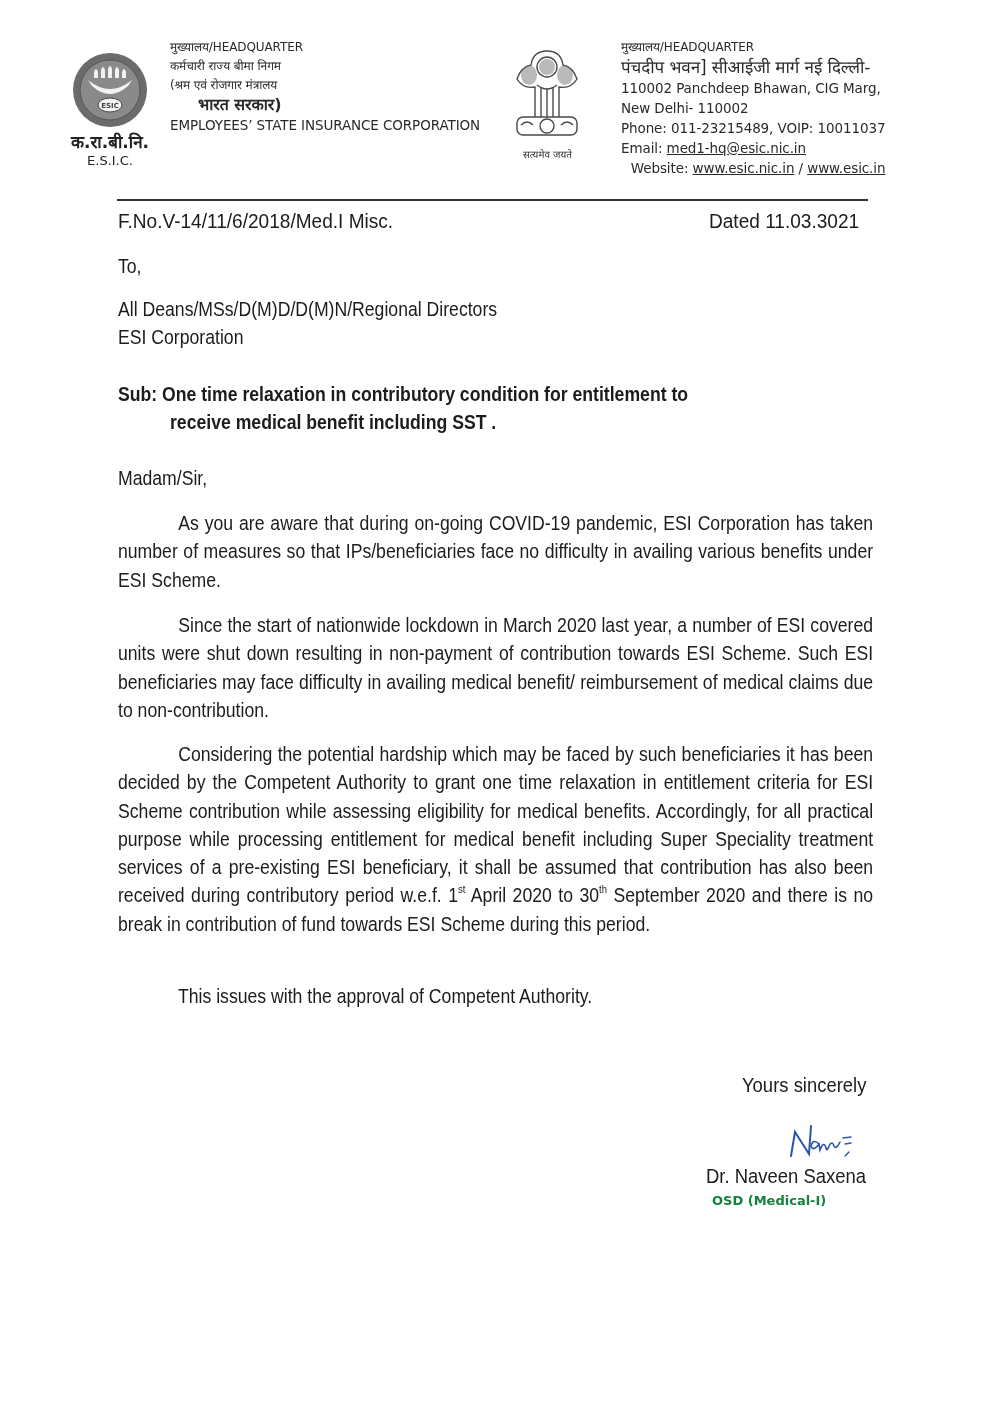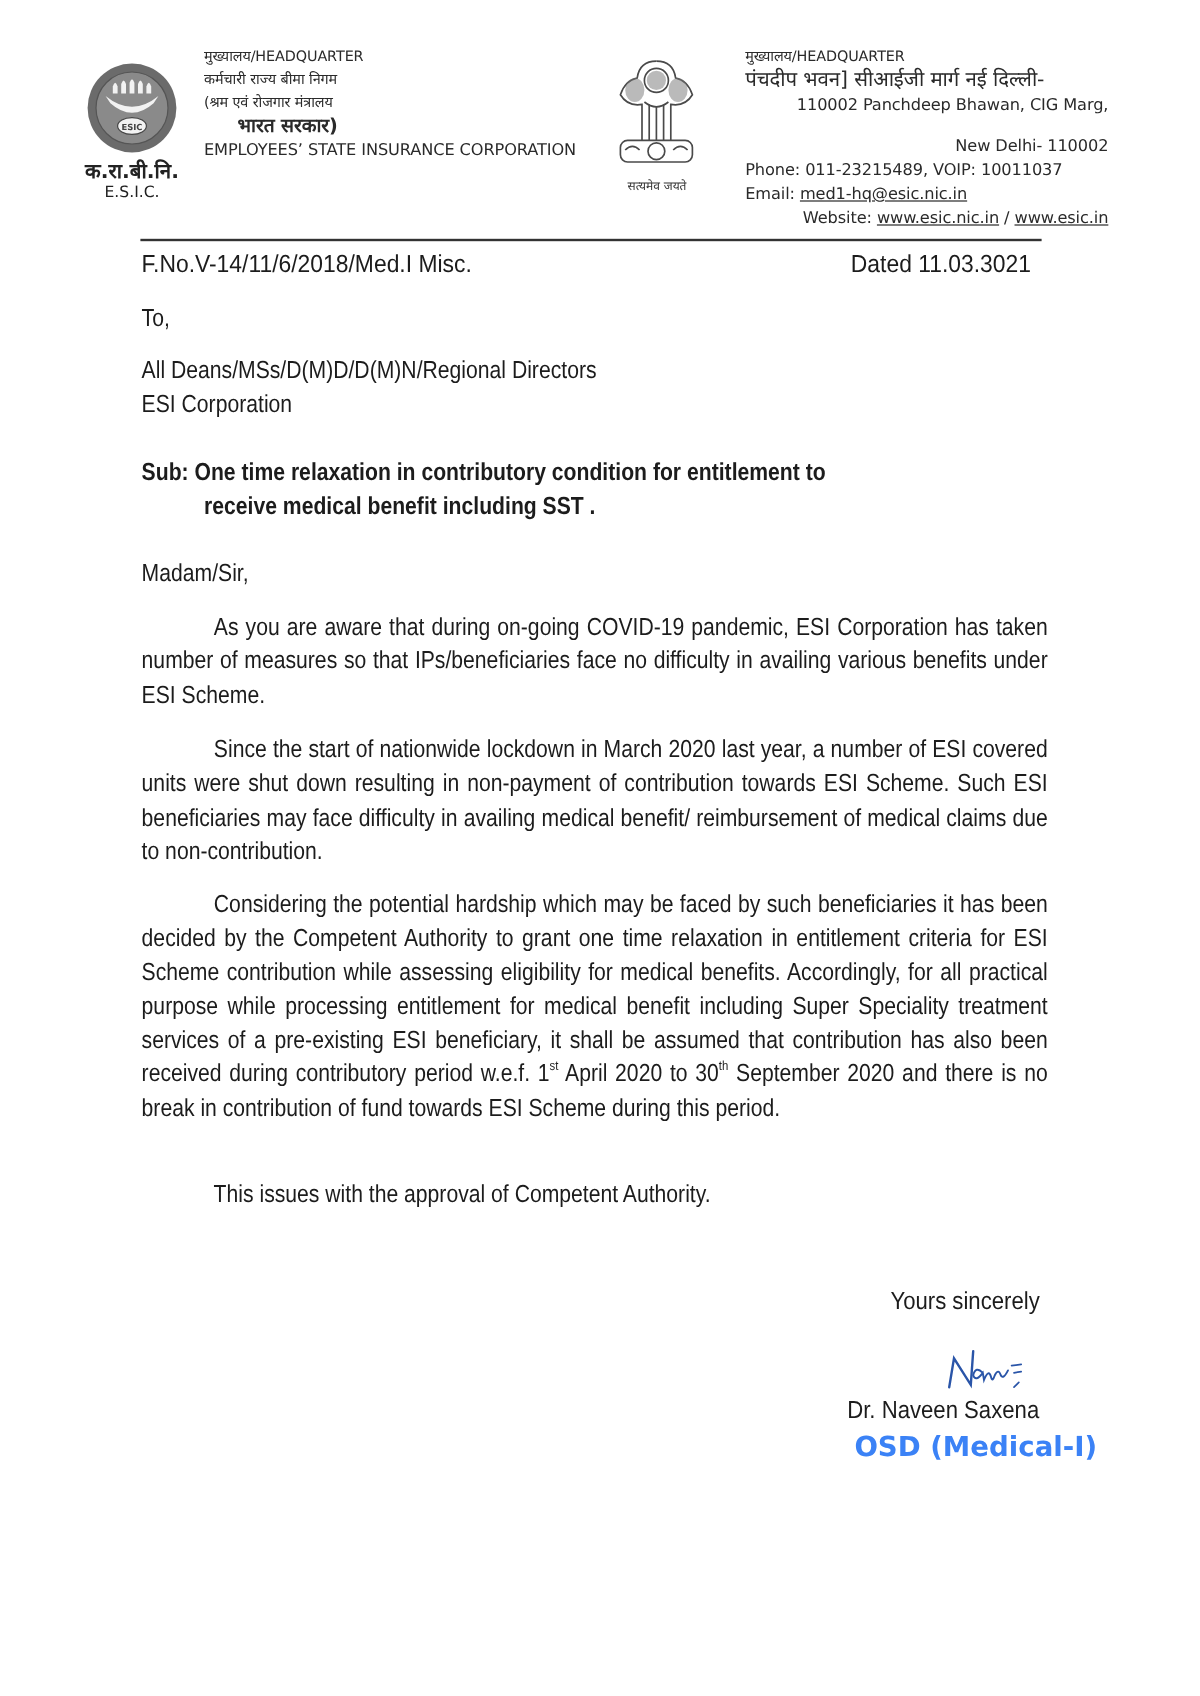--- a/index.html
+++ b/index.html
@@ -11,21 +11,21 @@
   .hdr .hindi-bold { font-weight: bold; font-size: 16px; margin-left: 28px; }
   .hdr .hindi { font-size: 12px; line-height: 19px; }
   .hdr a { color: #2a2a2a; text-decoration: underline; }
   .rule { position: absolute; left: 117px; top: 199px; width: 751px; height: 1.5px; background: #333; }
   .narrow { font-family: "Liberation Sans", sans-serif; font-size: 20.5px; color: #1c1c1c; transform-origin: left top; transform: scaleX(0.86); white-space: nowrap; }
   .para { position: absolute; left: 118px; width: 878px; font-family: "Liberation Sans", sans-serif; font-size: 20.5px; line-height: 28.3px; color: #1c1c1c; transform-origin: left top; transform: scaleX(0.86); text-align: justify; text-align-last: left; }
   .para .indent { display: inline-block; width: 70px; }
   .subj { position: absolute; left: 118px; font-family: "Liberation Sans", sans-serif; font-weight: bold; font-size: 20.5px; line-height: 28px; color: #1c1c1c; transform-origin: left top; transform: scaleX(0.86); white-space: nowrap; }
   sup { font-size: 11px; vertical-align: 9px; line-height: 0; }
   .sig-name { font-family: "Liberation Sans", sans-serif; font-size: 20.5px; color: #1c1c1c; white-space: nowrap; }
-  .sig-desig { font-family: "DejaVu Sans", sans-serif; font-weight: bold; font-size: 23px; color: #3b82f6; white-space: nowrap; }
+  .sig-desig { font-family: "DejaVu Sans", sans-serif; font-weight: bold; font-size: 13px; color: #15803d; white-space: nowrap; }
 </style>
 </head>
 <body>
 
 <div class="abs" style="left:60px; top:50px; width:100px; height:130px;">
   <svg width="80" height="80" viewBox="0 0 80 80" style="position:absolute; left:10px; top:0;">
     <circle cx="40" cy="40" r="37" fill="#6b6b6b"></circle>
     <circle cx="40" cy="40" r="30" fill="#8a8a8a" stroke="#555" stroke-width="1"></circle>
     <path d="M18 30 Q40 48 62 30 L58 36 Q40 52 22 36 Z" fill="#f2f2f2"></path>
     <g fill="#f2f2f2">
@@ -67,22 +67,22 @@
       <ellipse cx="22" cy="30" rx="8" ry="10"></ellipse>
       <ellipse cx="58" cy="30" rx="8" ry="10"></ellipse>
     </g>
   </svg>
   <div style="position:absolute; left:-5px; top:102px; width:95px; text-align:center; font-family:'DejaVu Sans',sans-serif; font-size:10px; color:#333;">सत्यमेव जयते</div>
 </div>
 
 <div class="abs hdr" style="left:621px; top:38px;">
   <div class="line hindi">मुख्यालय/HEADQUARTER</div>
   <div class="line hindi" style="font-size:17px; line-height:21px;">पंचदीप भवन] सीआईजी मार्ग नई दिल्ली-</div>
-  <div class="line" style="margin-top:1px;margin-left:43px;">110002 Panchdeep Bhawan, CIG Marg,</div>
-  <div class="line" style="margin-top:15px;text-align:right;">New Delhi- 110002</div>
+  <div class="line" style="margin-top:1px;">110002 Panchdeep Bhawan, CIG Marg,</div>
+  <div class="line" style="margin-top:1px;">New Delhi- 110002</div>
   <div class="line" style="margin-top:1px;">Phone: 011-23215489, VOIP: 10011037</div>
   <div class="line" style="margin-top:1px;">
     <span>Email: </span><a>med1-hq@esic.nic.in</a>
   </div>
   <div class="line" style="margin-top:1px;text-align:right;">
     <span>Website: </span><a>www.esic.nic.in</a><span> / </span><a>www.esic.in</a>
   </div>
 </div>
 
 <div class="rule"></div>

